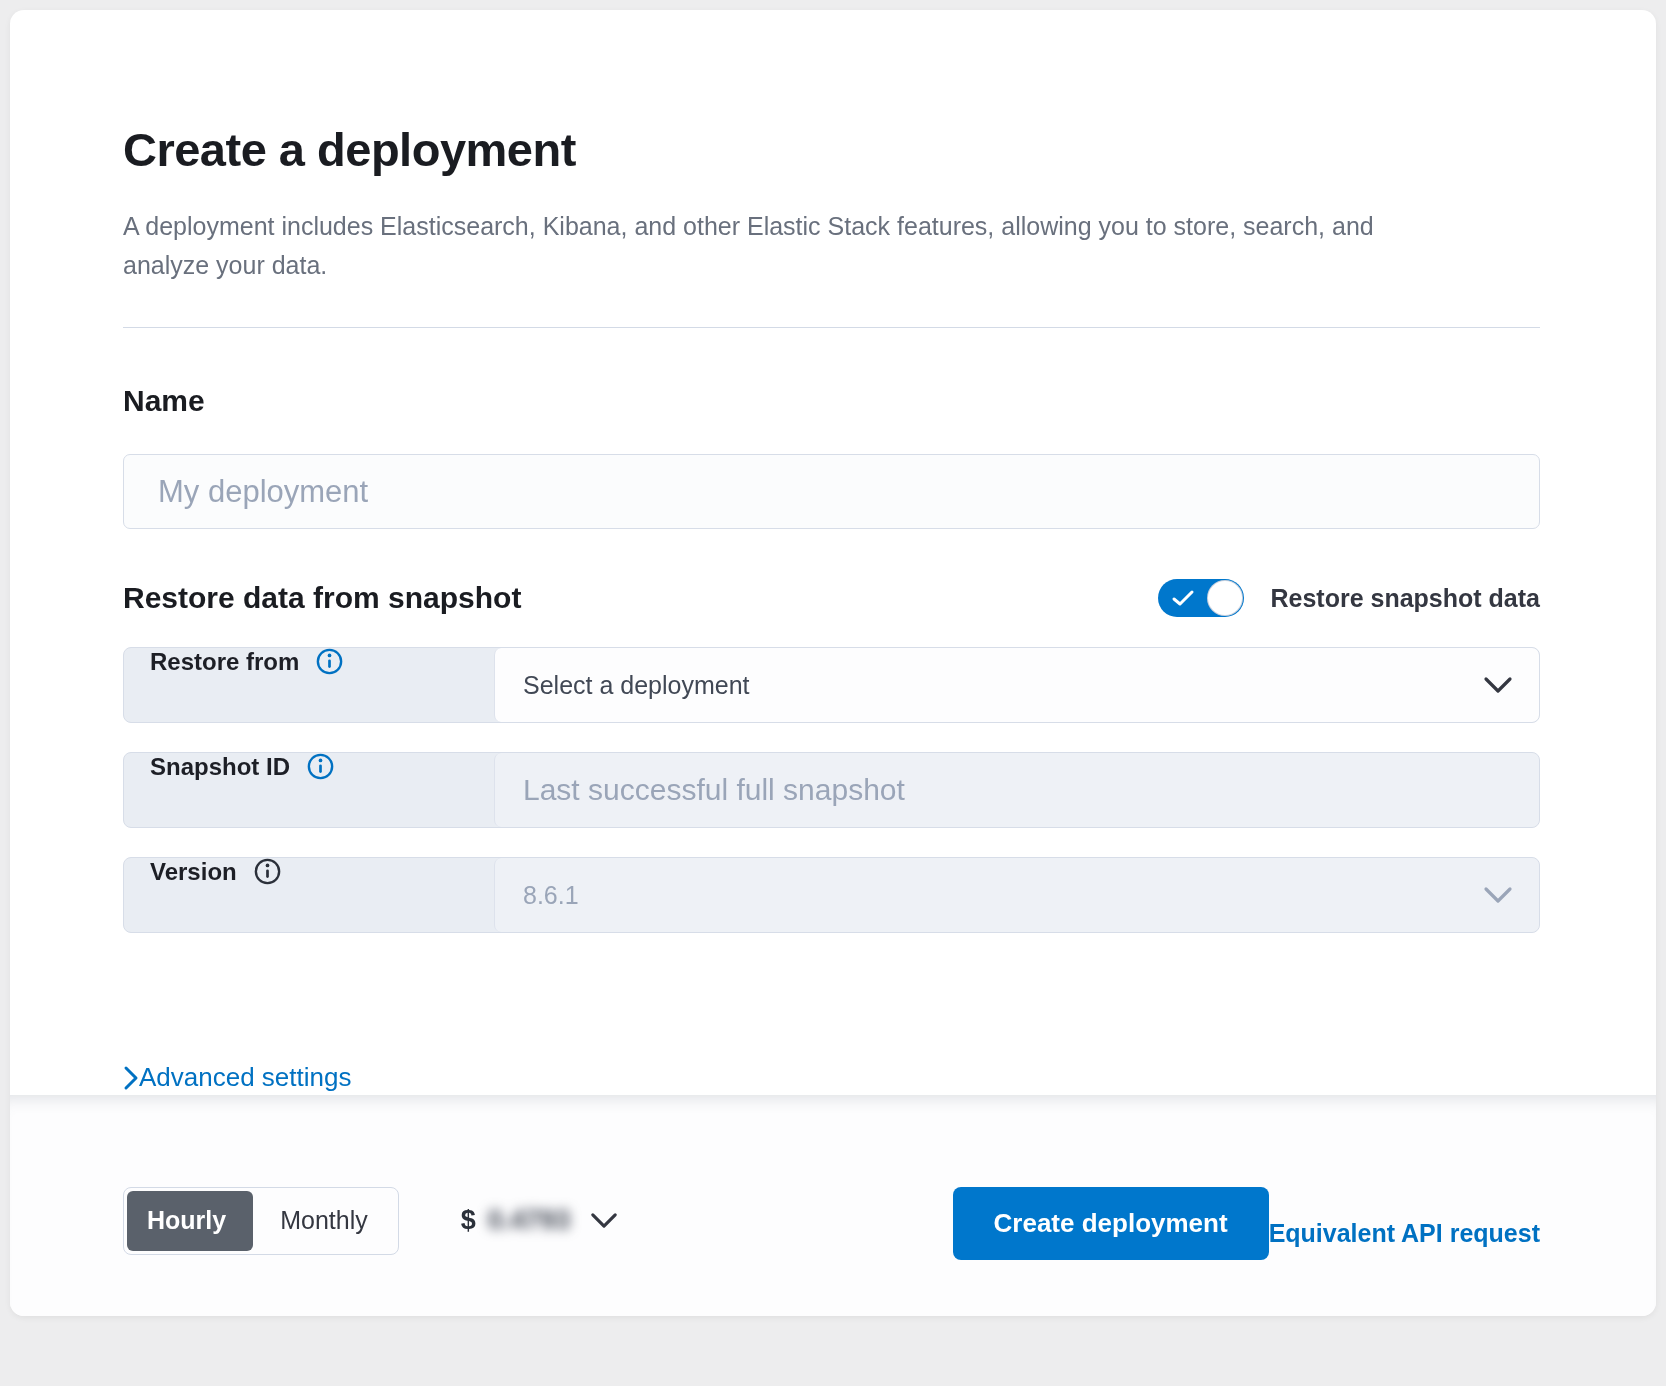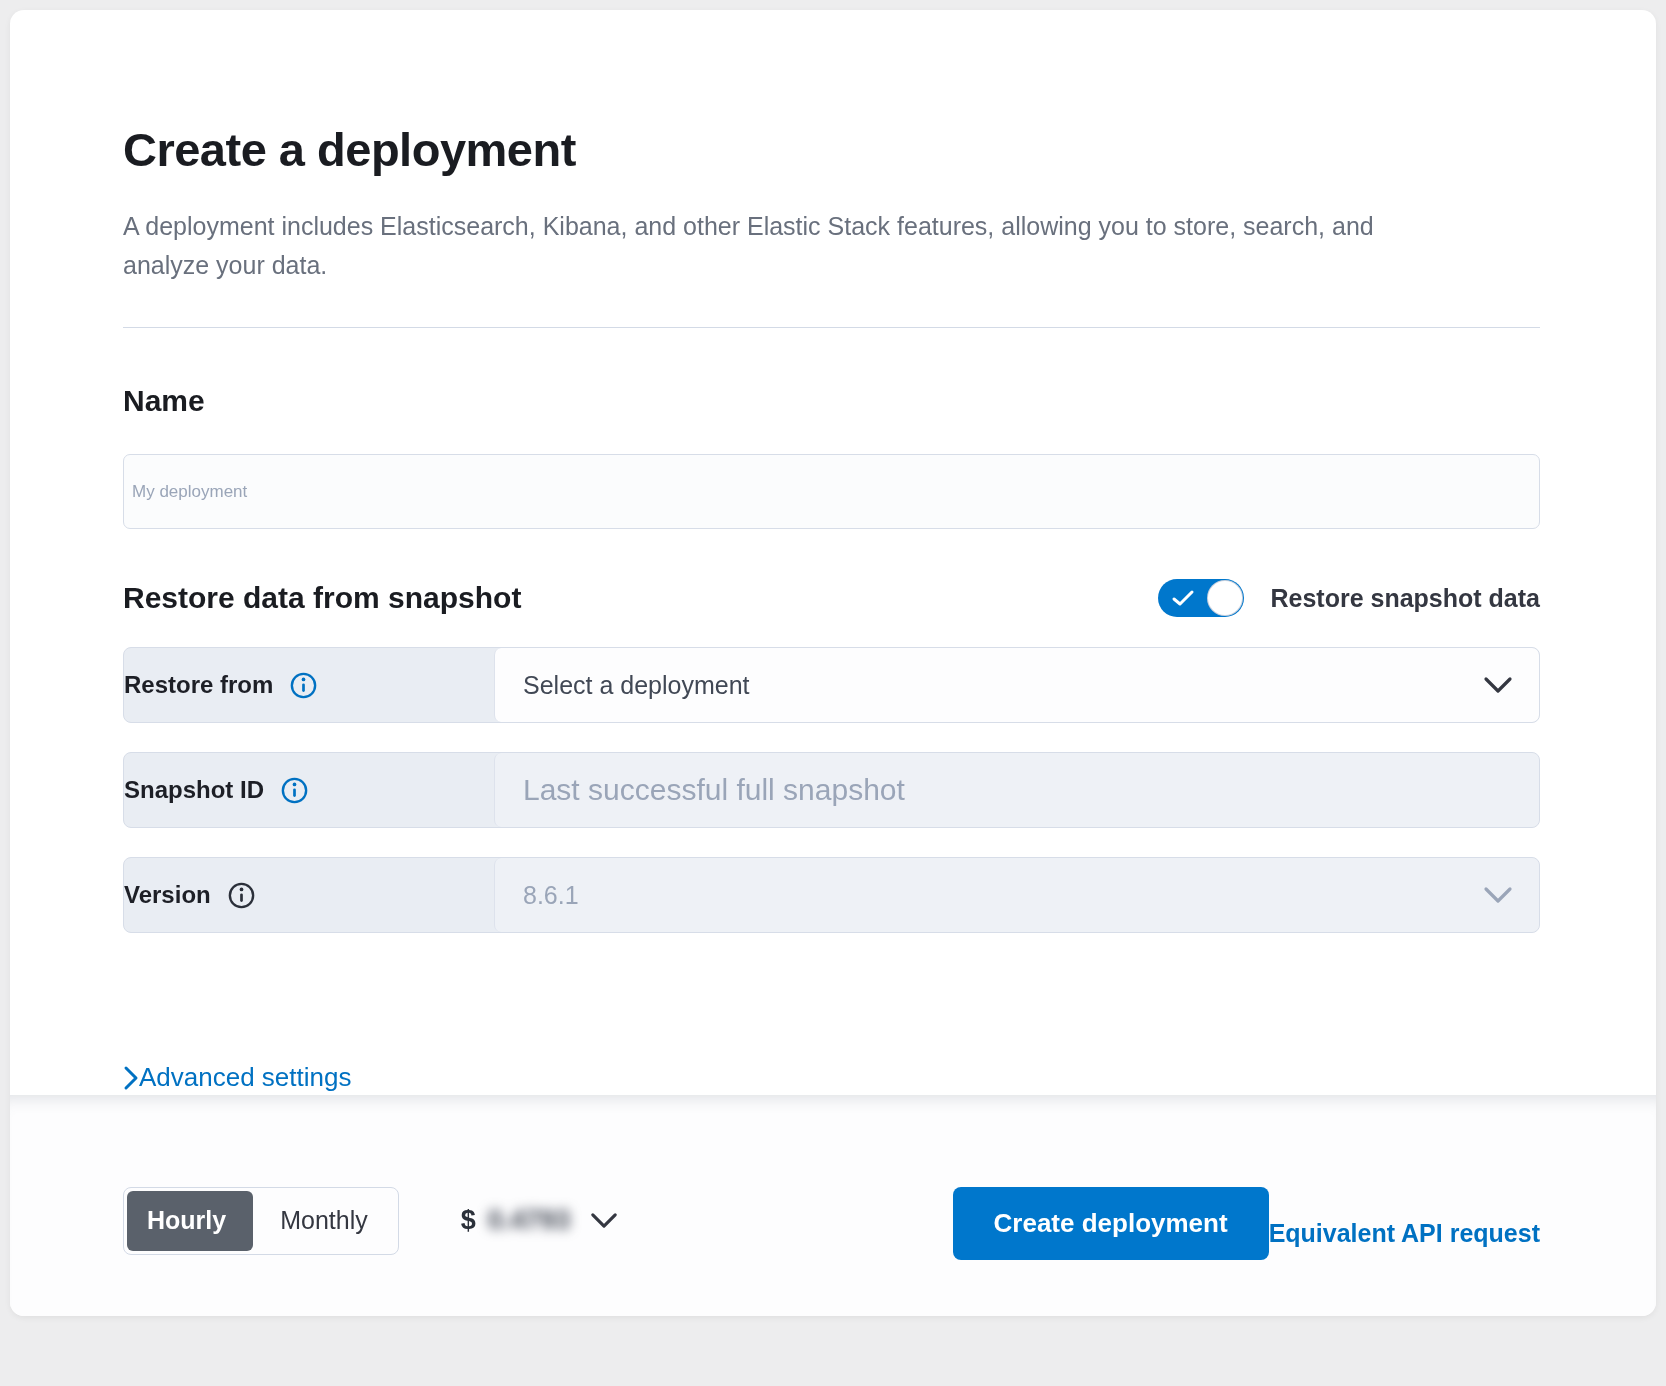--- a/index.html
+++ b/index.html
@@ -31,22 +31,22 @@
   .divider { border: none; border-top: 1px solid #d3dae6; margin-bottom: 56px; }
 
   .section-heading { font-size: 30px; font-weight: 700; color: #1a1c21; }
   .name-heading { margin-bottom: 36px; }
 
   .name-input {
     width: 100%; height: 75px;
     background: #fbfcfd;
     border: 1px solid #d7dde8;
     border-radius: 7px;
-    font-family: inherit; font-size: 17px; color: #8b5cf6;
-    padding: 0 8px; outline: none;
+    font-family: inherit; font-size: 31px; color: #8b5cf6;
+    padding: 0 34px; outline: none;
   }
   .name-input::placeholder { color: #9aa5b8; }
 
   .restore-header {
     display: flex; justify-content: space-between; align-items: center;
     margin: 50px 0 30px;
   }
   .toggle-wrap { display: flex; align-items: center; }
   .toggle {
     position: relative; width: 86px; height: 38px;
@@ -64,22 +64,22 @@
   .form-row {
     display: flex; align-items: stretch;
     height: 76px; border-radius: 8px;
     background: #e9edf3;
     border: 1px solid #d7dde8;
     margin-bottom: 29px;
     overflow: hidden;
   }
   .row-label {
     flex: 0 0 370px;
-    display: flex; align-items: center;
-    gap: 17px;
+    display: flex; 
+    padding-left: 26px; gap: 17px;
   }
   .row-label .lbl { font-size: 24px; font-weight: 700; color: #1d1f26; }
   .info-blue { color: #0071c2; }
   .info-dark { color: #2b303a; }
   .row-field {
     flex: 1 1 auto; position: relative;
     display: flex; align-items: center;
     padding: 0 70px 0 28px;
     border-radius: 7px;
     border-left: 1px solid #dde2ec;

